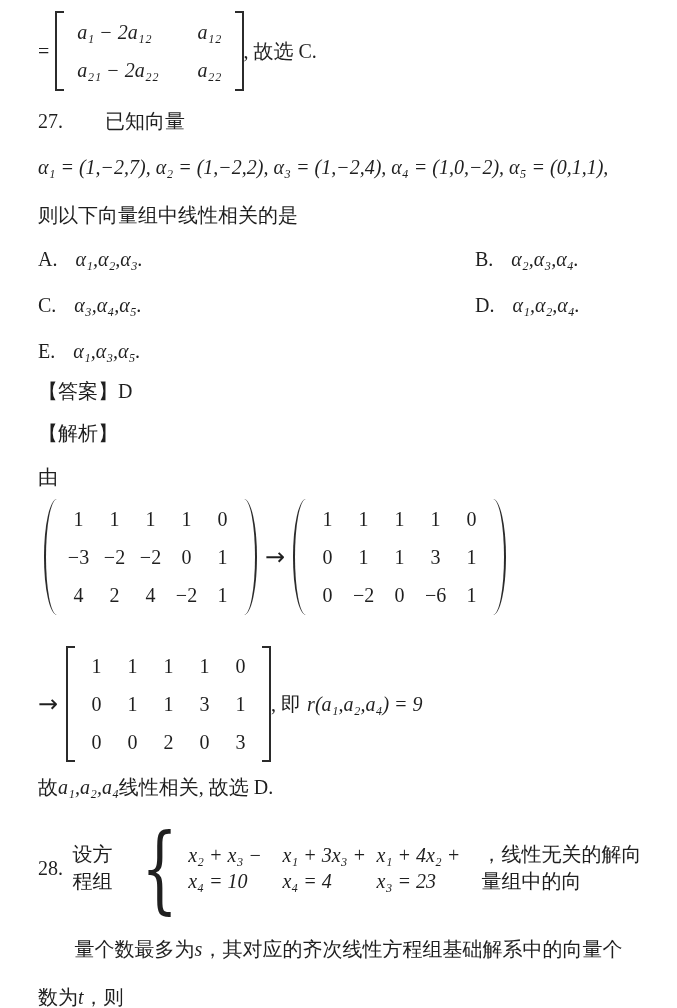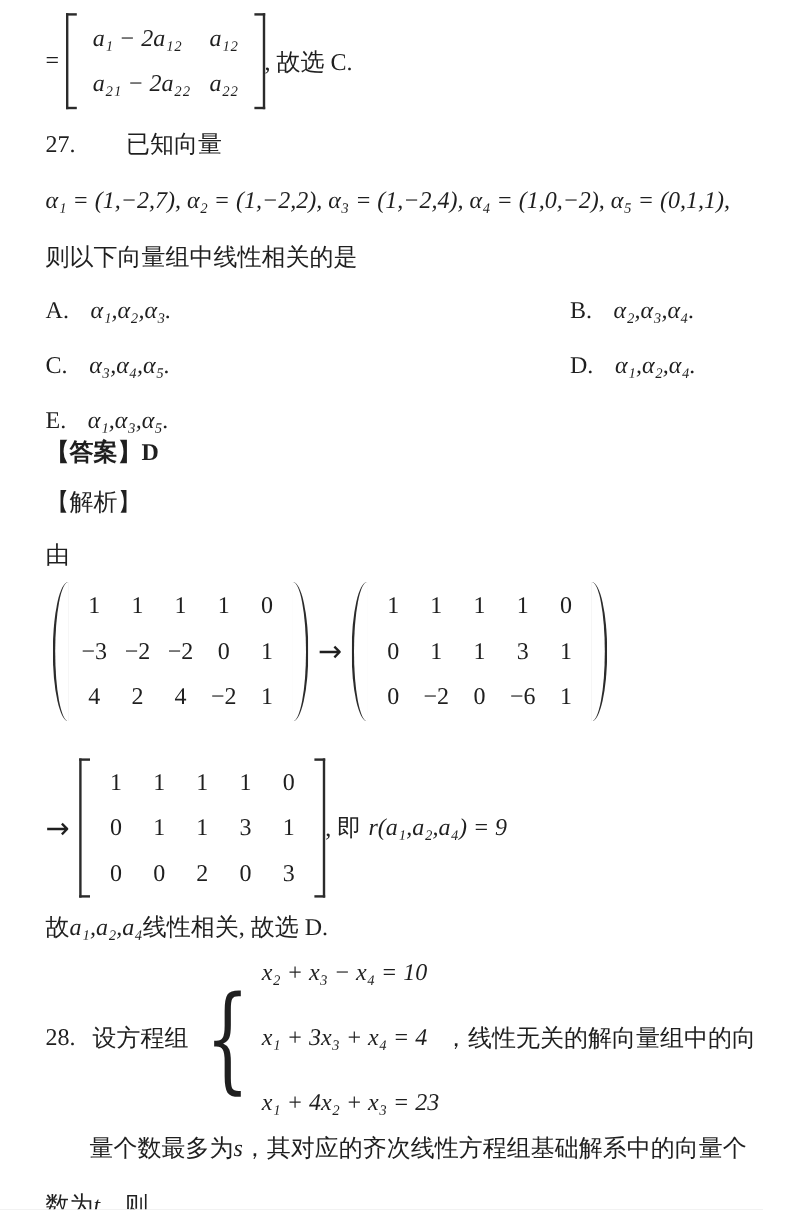--- a/index.html
+++ b/index.html
@@ -28,21 +28,21 @@
   .matrix-wrap { display: inline-flex; align-items: stretch; }
   .matrix {
     display: grid;
     align-items: center; justify-items: center;
     padding: 5px 4px;
     row-gap: 8px;
     font-style: normal;
     line-height: 30px;
   }
   .m5 { grid-template-columns: repeat(5, 29px); column-gap: 7px; }
-  .m2 { grid-template-columns: auto auto; column-gap: 16px; justify-items: start; padding: 6px 10px; }
+  .m2 { grid-template-columns: auto auto; column-gap: 39px; justify-items: start; padding: 6px 10px; }
   .m2 .mcell { font-style: italic; }
 
   .sq { width: 9px; align-self: stretch; border: 2.5px solid #2b2b2b; }
   .sq.l { border-right: 0; margin-right: 3px; }
   .sq.r { border-left: 0; margin-left: 3px; }
 
   .par { width: 13px; align-self: stretch; }
   .par.l { border-left: 2.5px solid #2b2b2b; border-top-left-radius: 100% 50%; border-bottom-left-radius: 100% 50%; margin-right: 3px; }
   .par.r { border-right: 2.5px solid #2b2b2b; border-top-right-radius: 100% 50%; border-bottom-right-radius: 100% 50%; margin-left: 3px; }
 
@@ -57,30 +57,30 @@
   .options {
     margin-top: 18px;
     display: grid;
     grid-template-columns: 437px auto;
     row-gap: 20px;
     line-height: 26px;
   }
   .option { display: flex; }
   .option .opt-label { font-style: normal; margin-right: 18px; }
 
-  .answer-line   { margin-top: 0; font-weight: bold; }
+  .answer-line   { margin-top: 14px; }
   .analysis-line { margin-top: 16px; }
   .lead-line     { margin-top: 18px; }
 
   .deriv1 { margin-top: 8px; min-height: 118px; }
   .deriv2 { margin-top: 30px; min-height: 112px; }
   .conclusion { margin-top: 12px; }
 
   .q28-line { margin-top: 12px; min-height: 112px; }
-  .q28-eqs { display: flex; flex-direction: column; row-gap: 28px; line-height: 26px; margin: 0 4px; }
+  .q28-eqs { display: flex; flex-direction: row; row-gap: 28px; line-height: 26px; margin: 0 4px; }
   .brace {
     display: inline-block;
     font-family: "DejaVu Serif", serif;
     font-style: normal;
     font-size: 96px;
     line-height: 100px;
     transform: scaleX(0.6);
     transform-origin: center;
     margin-left: 2px; margin-right: -6px;
     font-weight: 300;

